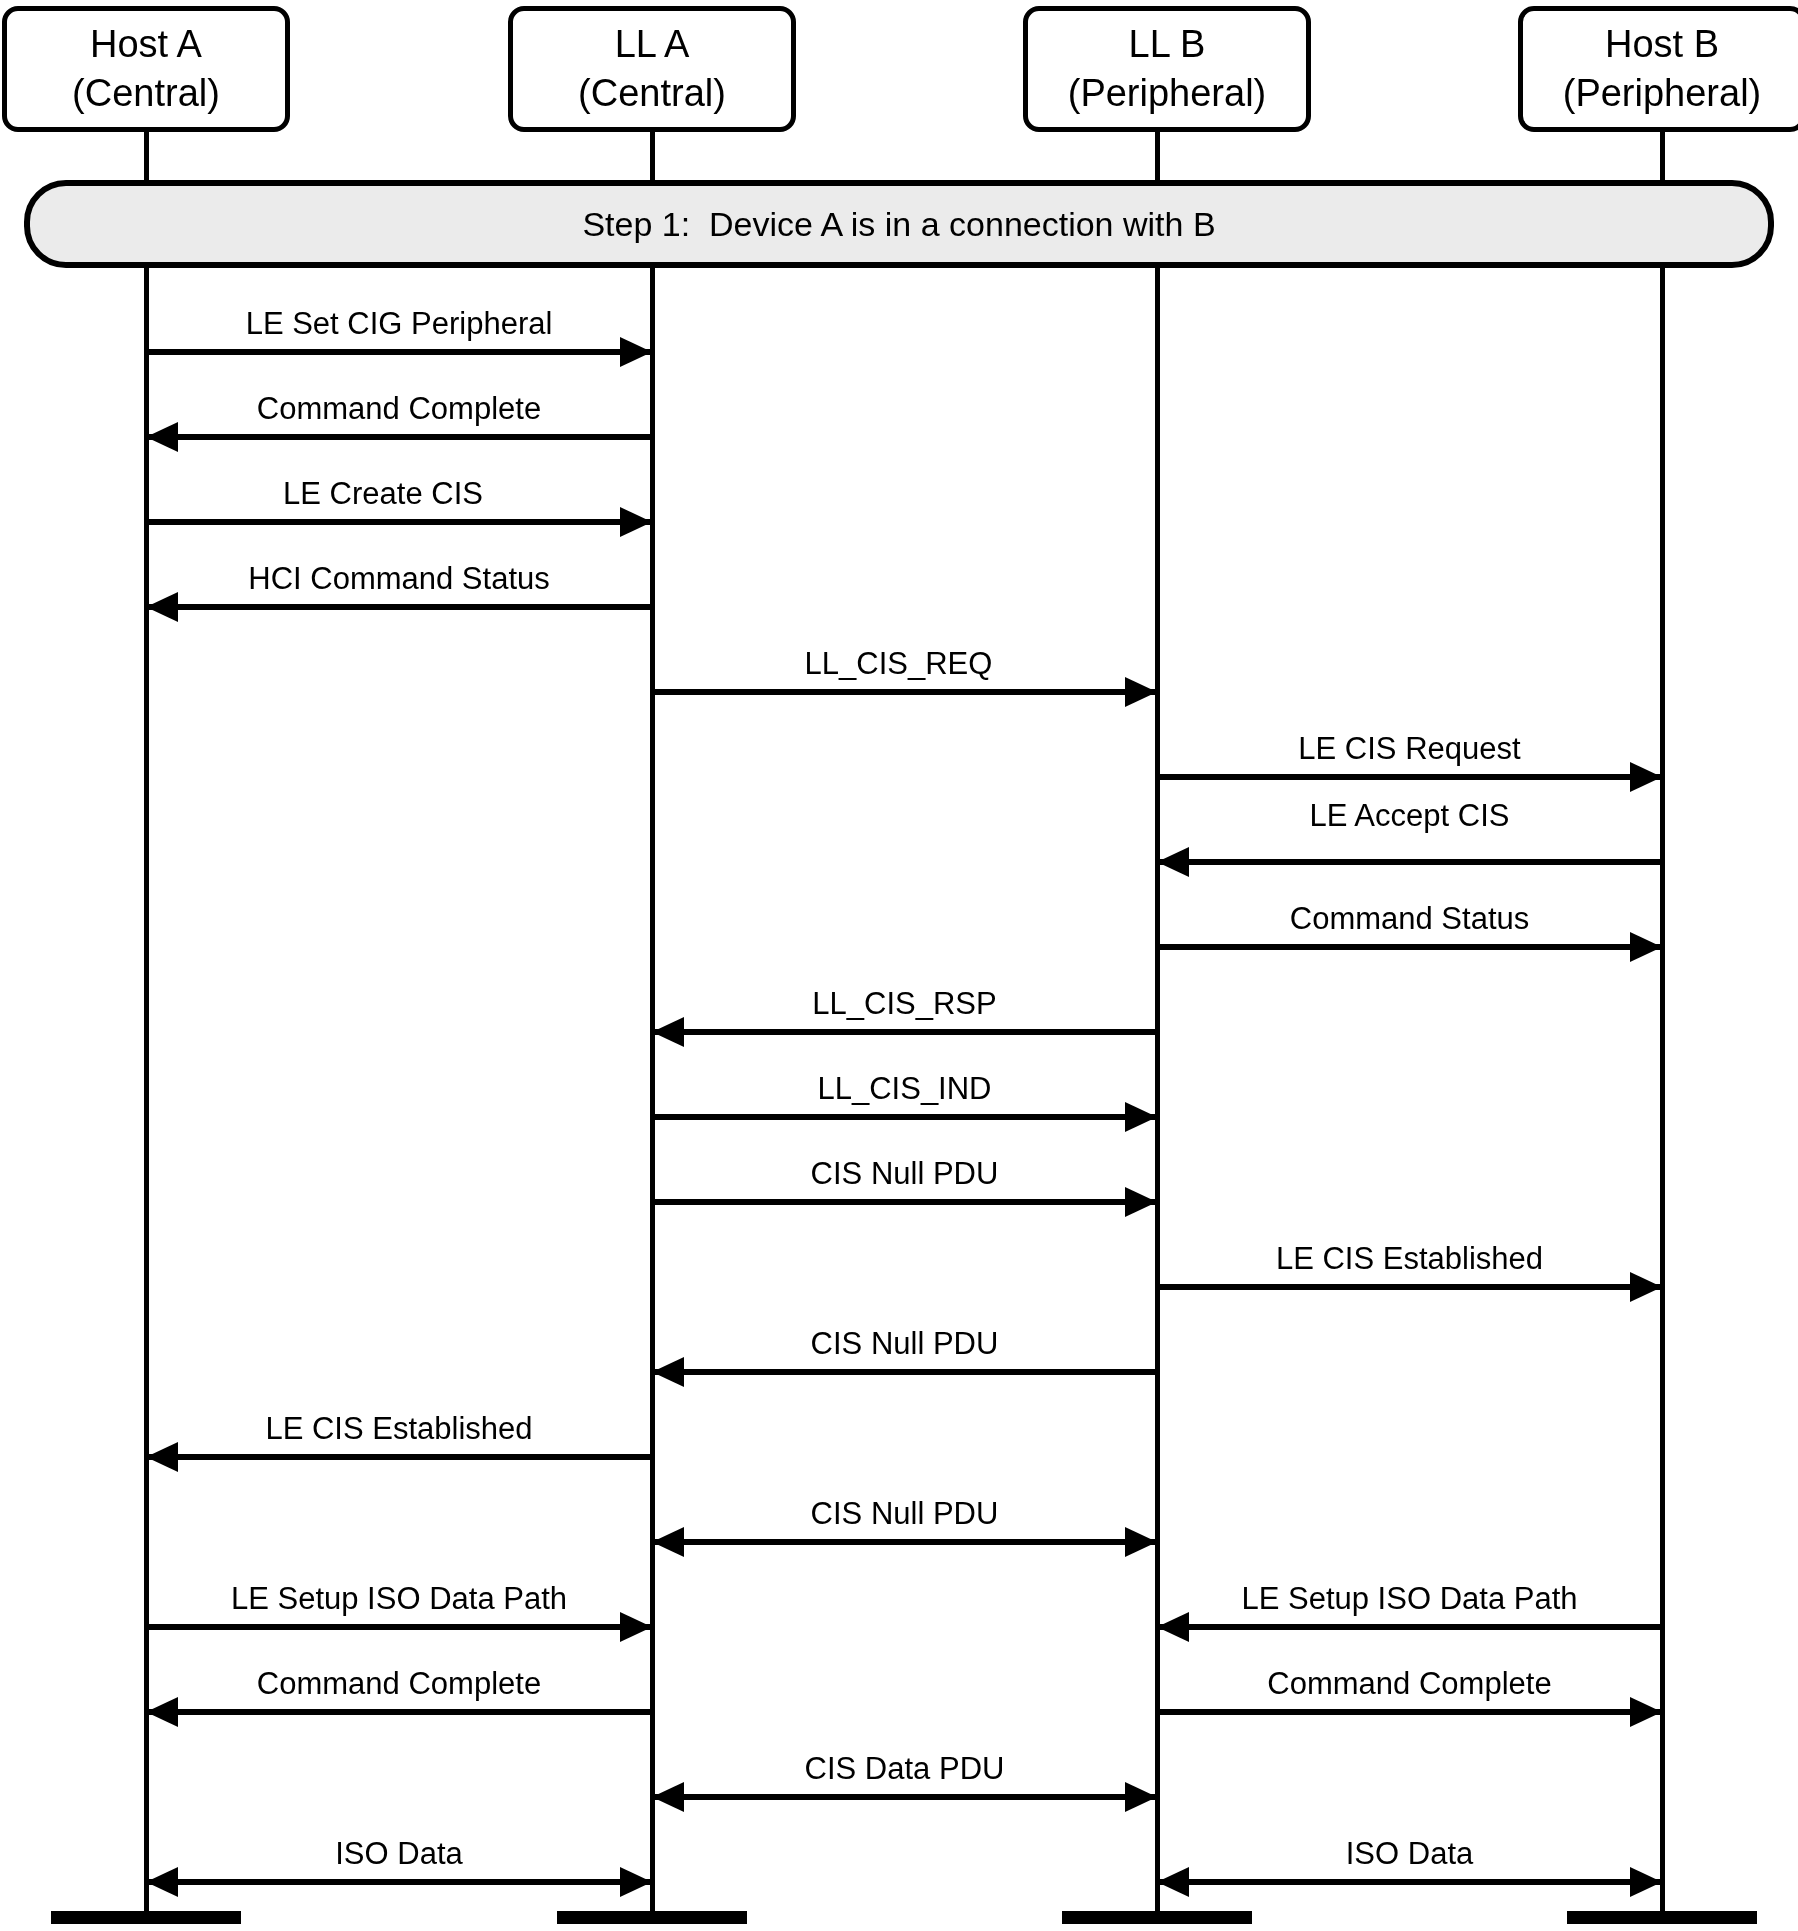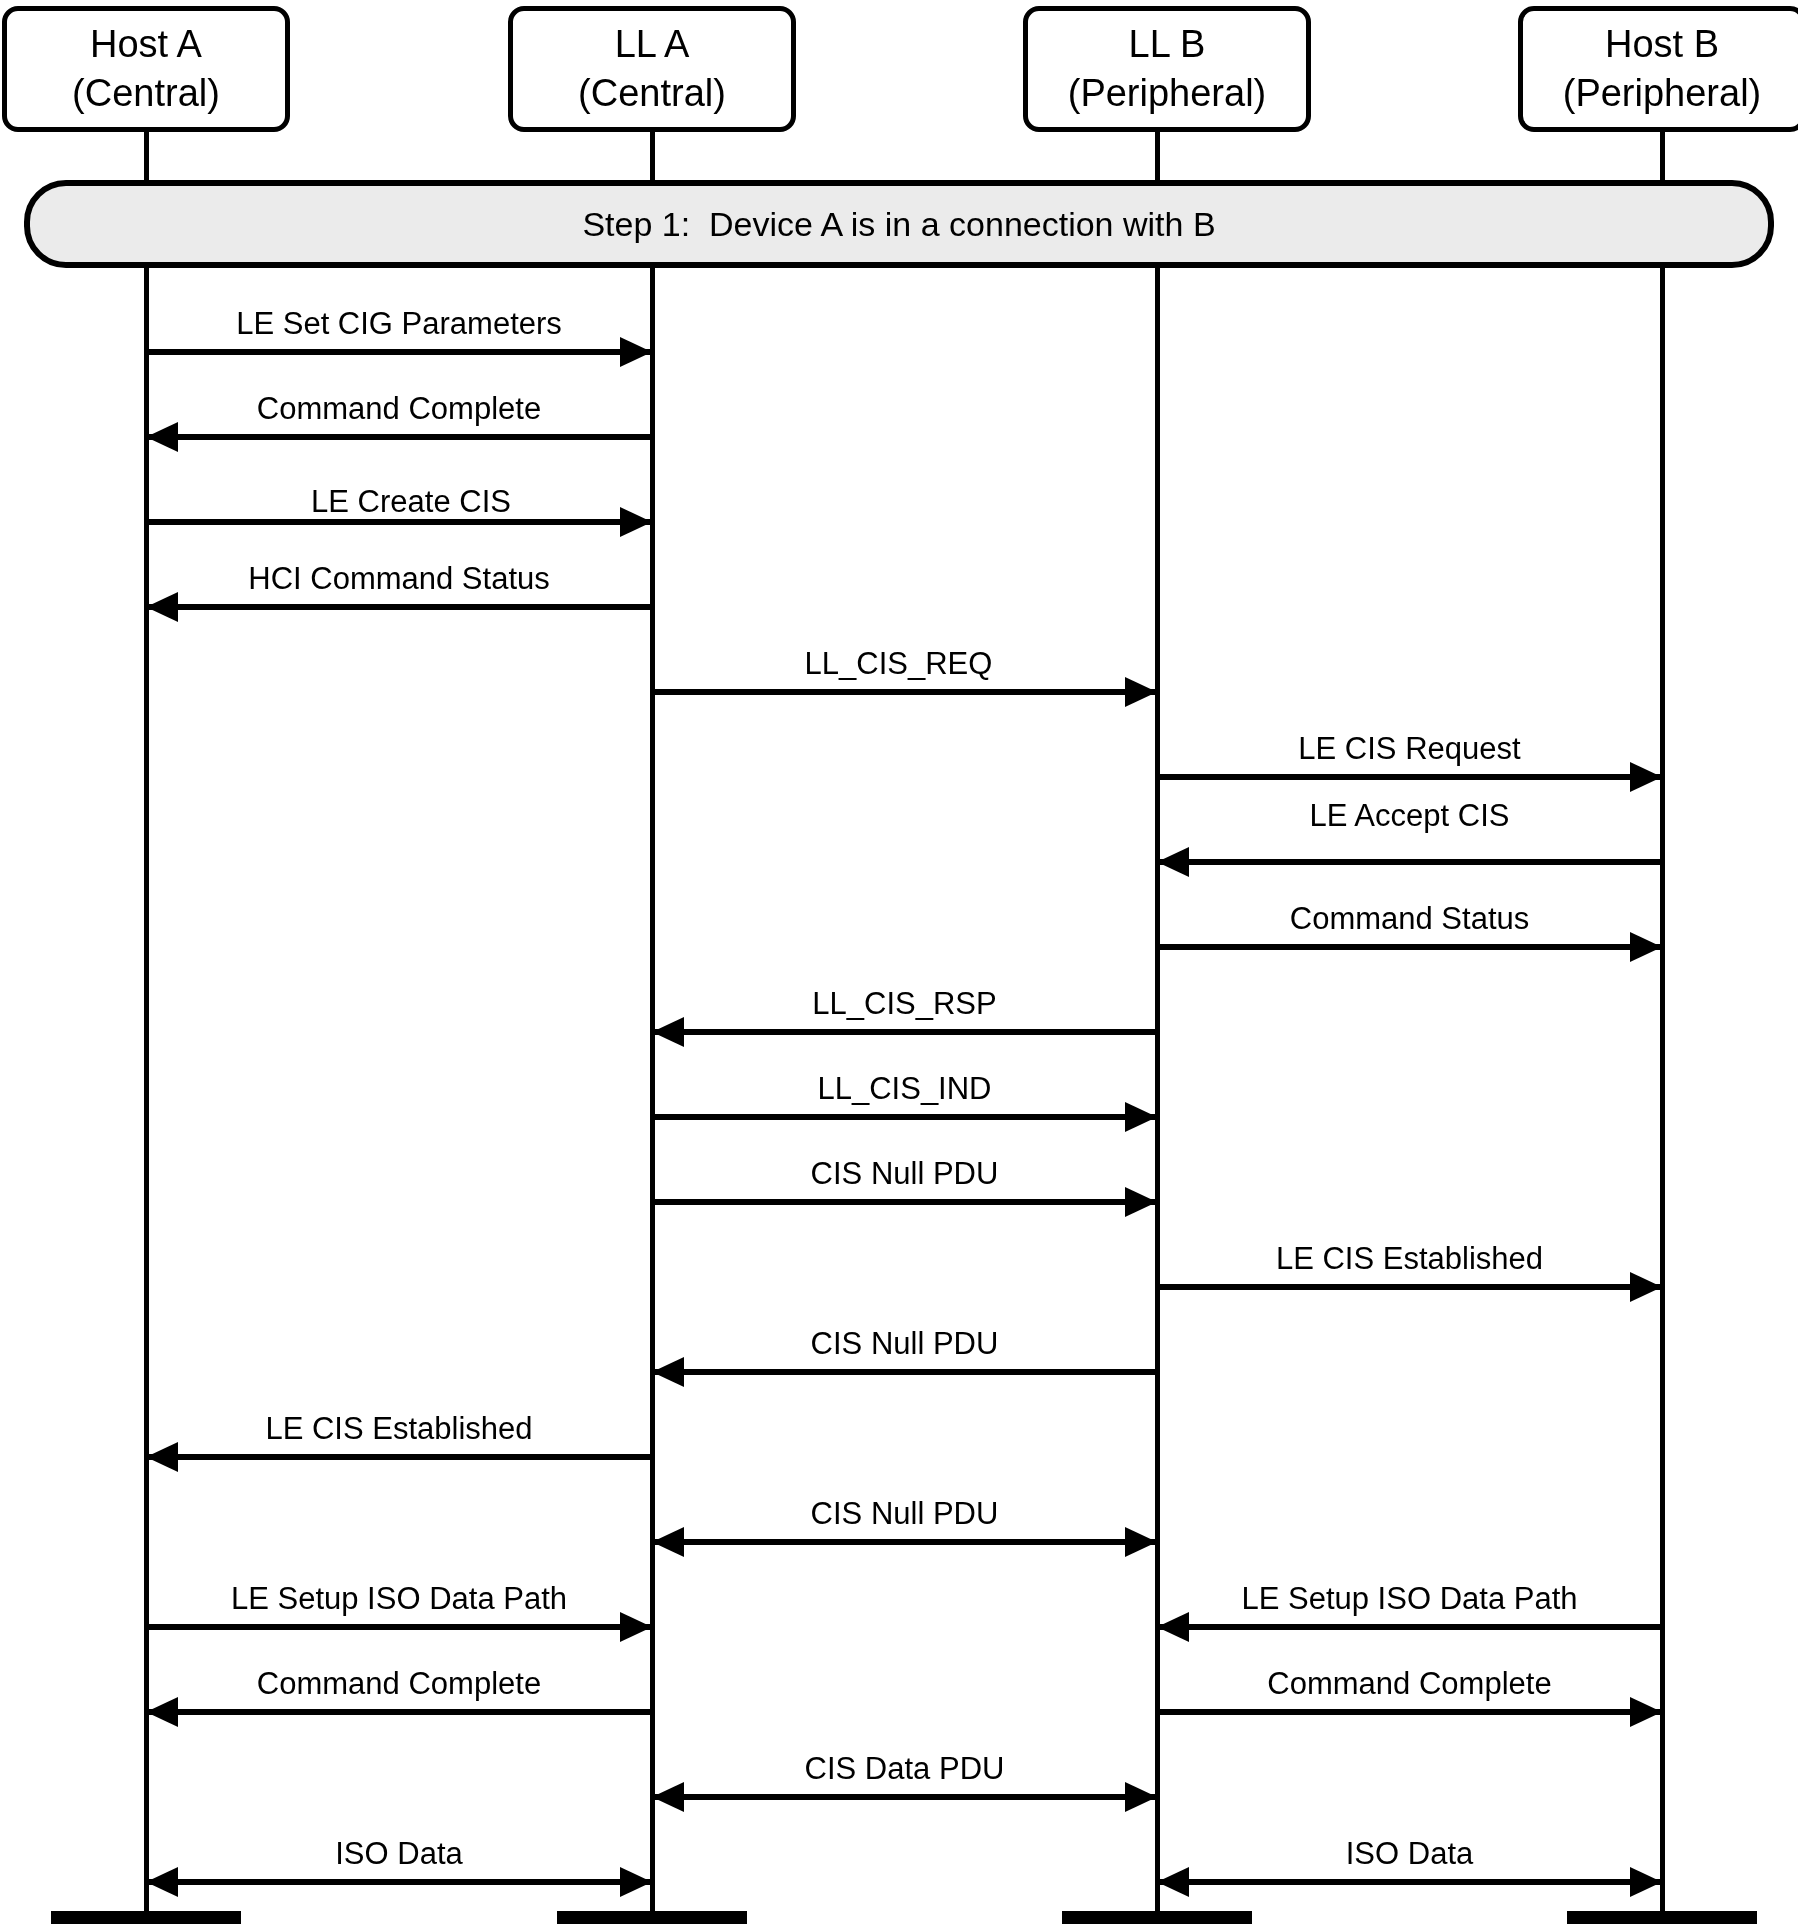--- a/index.html
+++ b/index.html
@@ -62,31 +62,31 @@
     </div>
     <div class="endbar" style="left: 1062px;"></div>
     <div class="lifeline" style="left: 1660px;"></div>
     <div class="head" style="left: 1518px;">
       <div class="head-name">Host B</div>
       <div class="head-role">(Peripheral)</div>
     </div>
     <div class="endbar" style="left: 1567px;"></div>
     <div class="msg">
       <div class="msg-line" style="left: 146px; top: 349px; width: 506px;"></div>
-      <div class="msg-label" style="left: 146px; width: 506px; top: 304px;">LE Set CIG Parameters</div>
+      <div class="msg-label" style="left: 146px; width: 506px; top: 304px;">LE Set CIG Peripheral</div>
       <div class="arr arr-right" style="left: 620px; top: 337px;"></div>
     </div>
     <div class="msg">
       <div class="msg-line" style="left: 146px; top: 434px; width: 506px;"></div>
       <div class="msg-label" style="left: 146px; width: 506px; top: 389px;">Command Complete</div>
       <div class="arr arr-left" style="left: 146px; top: 422px;"></div>
     </div>
     <div class="msg">
       <div class="msg-line" style="left: 146px; top: 519px; width: 506px;"></div>
-      <div class="msg-label" style="left: 158px; width: 506px; top: 474px; margin-top: 8px;">LE Create CIS</div>
+      <div class="msg-label" style="left: 130px; width: 506px; top: 474px;">LE Create CIS</div>
       <div class="arr arr-right" style="left: 620px; top: 507px;"></div>
     </div>
     <div class="msg">
       <div class="msg-line" style="left: 146px; top: 604px; width: 506px;"></div>
       <div class="msg-label" style="left: 146px; width: 506px; top: 559px;">HCI Command Status</div>
       <div class="arr arr-left" style="left: 146px; top: 592px;"></div>
     </div>
     <div class="msg">
       <div class="msg-line" style="left: 652px; top: 689px; width: 505px;"></div>
       <div class="msg-label" style="left: 646px; width: 505px; top: 644px;">LL_CIS_REQ</div>

